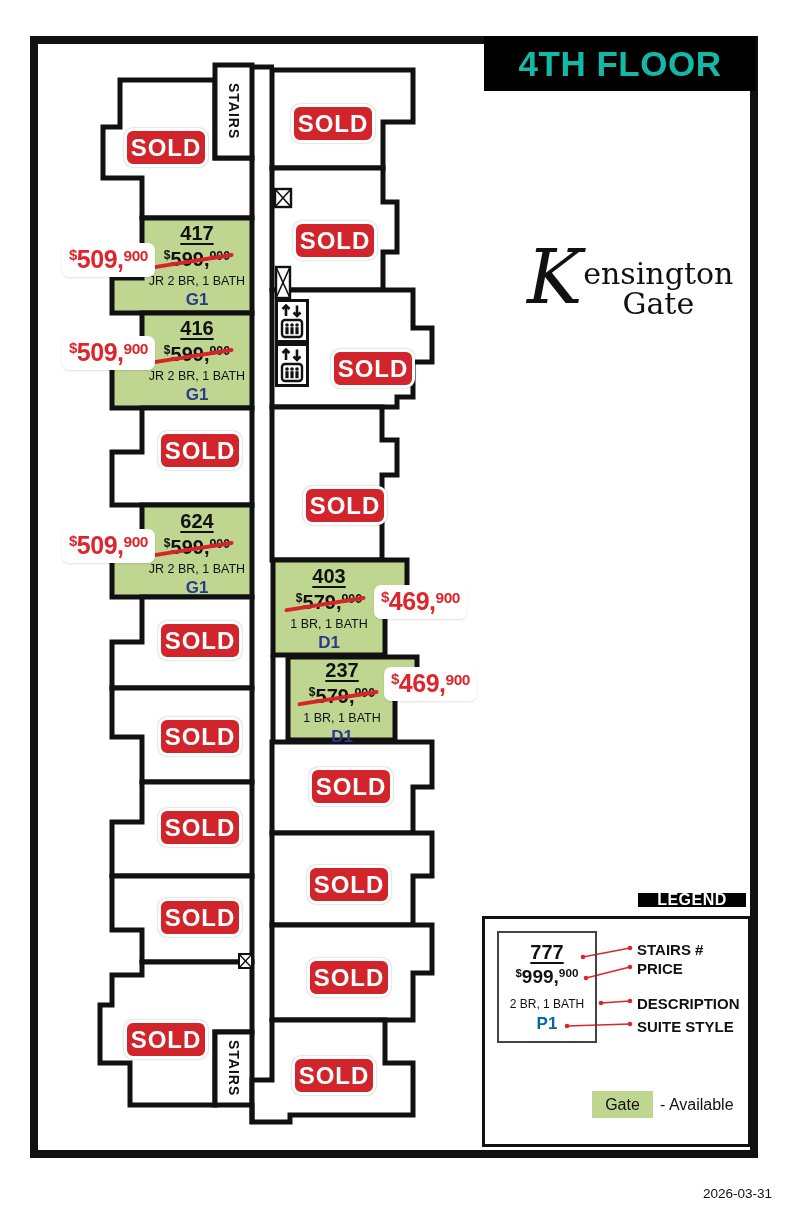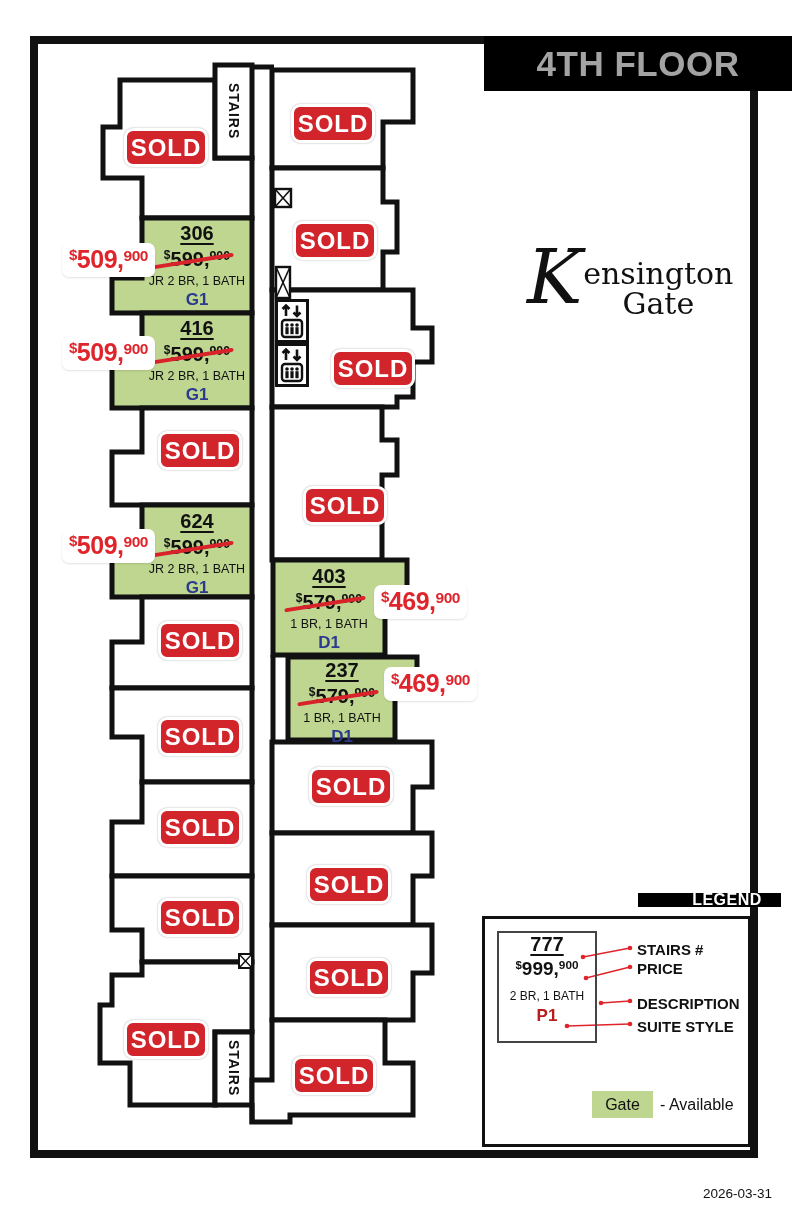--- a/index.html
+++ b/index.html
@@ -8,21 +8,21 @@
   .page svg.plan{position:absolute;left:0;top:0;}
   .abs{position:absolute;}
 
   
   .w{fill:#ffffff;stroke:#111;stroke-width:5;stroke-linejoin:miter;}
   .g{fill:#bed690;stroke:#111;stroke-width:5;stroke-linejoin:miter;}
   .frame{fill:none;stroke:#111;stroke-width:8;}
   .thin{stroke:#111;stroke-width:5;}
 
   
-  .banner{left:484px;top:36px;width:308px;height:55px;background:#000;color:#a3a3a3;
+  .banner{left:484px;top:36px;width:272px;height:55px;background:#000;color:#14b8a6;
           display:flex;align-items:center;justify-content:center;
           font-size:35px;font-weight:600;letter-spacing:.5px;}
 
   
   .logo{left:527px;top:246px;display:flex;font-family:"DejaVu Serif",serif;color:#111;}
   .logo-k{font-size:74px;font-style:italic;line-height:.85;}
   .logo-body{display:flex;flex-direction:column;margin-left:1px;margin-top:12px;}
   .logo-l1{font-size:30px;line-height:1.05;}
   .logo-l2{font-size:30px;line-height:1;margin-top:-1px;text-align:center;}
 
@@ -49,28 +49,28 @@
   .cur{font-size:.6em;vertical-align:.55em;}
   .sup{font-size:.62em;vertical-align:.5em;}
 
   
   .ptag{background:#fff;border-radius:7px;box-shadow:0 1px 2px rgba(0,0,0,.12);
         color:#e0242b;font-weight:bold;font-size:25px;letter-spacing:-.5px;
         padding:4px 7px 5px 7px;white-space:nowrap;line-height:1;}
 
   
   .legend-banner{left:638px;top:893px;width:108px;height:14px;background:#000;color:#fff;
-        display:flex;align-items:center;justify-content:center;font-size:16px;font-weight:600;letter-spacing:.5px;padding-left:35px;}
+        display:flex;align-items:center;justify-content:center;font-size:16px;font-weight:600;letter-spacing:.5px;}
   .legend-box{left:482px;top:916px;width:263px;height:225px;border:3px solid #111;background:transparent;}
   .legend-card{left:497px;top:931px;width:100px;height:112px;border:2px solid #444;box-sizing:border-box;
-        display:flex;flex-direction:column;align-items:center;background:transparent;}
+        display:flex;flex-direction:column;align-items:center;justify-content:center;background:transparent;}
   .lg-num{font-size:20px;font-weight:bold;text-decoration:underline;text-decoration-thickness:2px;text-underline-offset:3px;}
   .lg-price{font-size:19px;font-weight:bold;margin-top:2px;}
   .lg-desc{font-size:12px;margin-top:9px;white-space:nowrap;}
-  .lg-style{font-size:17px;font-weight:bold;color:#b91c1c;margin-top:3px;}
+  .lg-style{font-size:17px;font-weight:bold;color:#0369a1;margin-top:3px;}
   .callout{font-size:15px;font-weight:bold;white-space:nowrap;}
   .green-swatch{left:592px;top:1091px;width:61px;height:27px;background:#bed690;
         display:flex;align-items:center;justify-content:center;font-size:16px;}
   .available-label{left:660px;top:1096px;font-size:16px;}
 
   .note{top:1160px;right:60px;font-size:14px;}
   .date{top:1186px;right:20px;font-size:13.5px;margin-left:42px;}
 </style>
 </head>
 <body>
@@ -188,21 +188,21 @@
   <div class="abs sold" style="left:291px;top:104px;">SOLD</div>
   <div class="abs sold" style="left:293px;top:221px;">SOLD</div>
   <div class="abs sold" style="left:331px;top:349px;">SOLD</div>
   <div class="abs sold" style="left:303px;top:486px;">SOLD</div>
   <div class="abs sold" style="left:309px;top:767px;">SOLD</div>
   <div class="abs sold" style="left:307px;top:865px;">SOLD</div>
   <div class="abs sold" style="left:307px;top:958px;">SOLD</div>
   <div class="abs sold" style="left:292px;top:1056px;">SOLD</div>
 
   <div class="abs unit-info" style="left:142px;top:221px;width:110px;">
-    <span class="unum">306</span>
+    <span class="unum">417</span>
     <span class="uold"><span class="cur">$</span><span>599,</span><span class="sup">900</span></span>
     <span class="udesc">JR 2 BR, 1 BATH</span>
     <span class="ustyle">G1</span>
   </div>
   <div class="abs unit-info" style="left:142px;top:316px;width:110px;">
     <span class="unum">416</span>
     <span class="uold"><span class="cur">$</span><span>599,</span><span class="sup">900</span></span>
     <span class="udesc">JR 2 BR, 1 BATH</span>
     <span class="ustyle">G1</span>
   </div>

